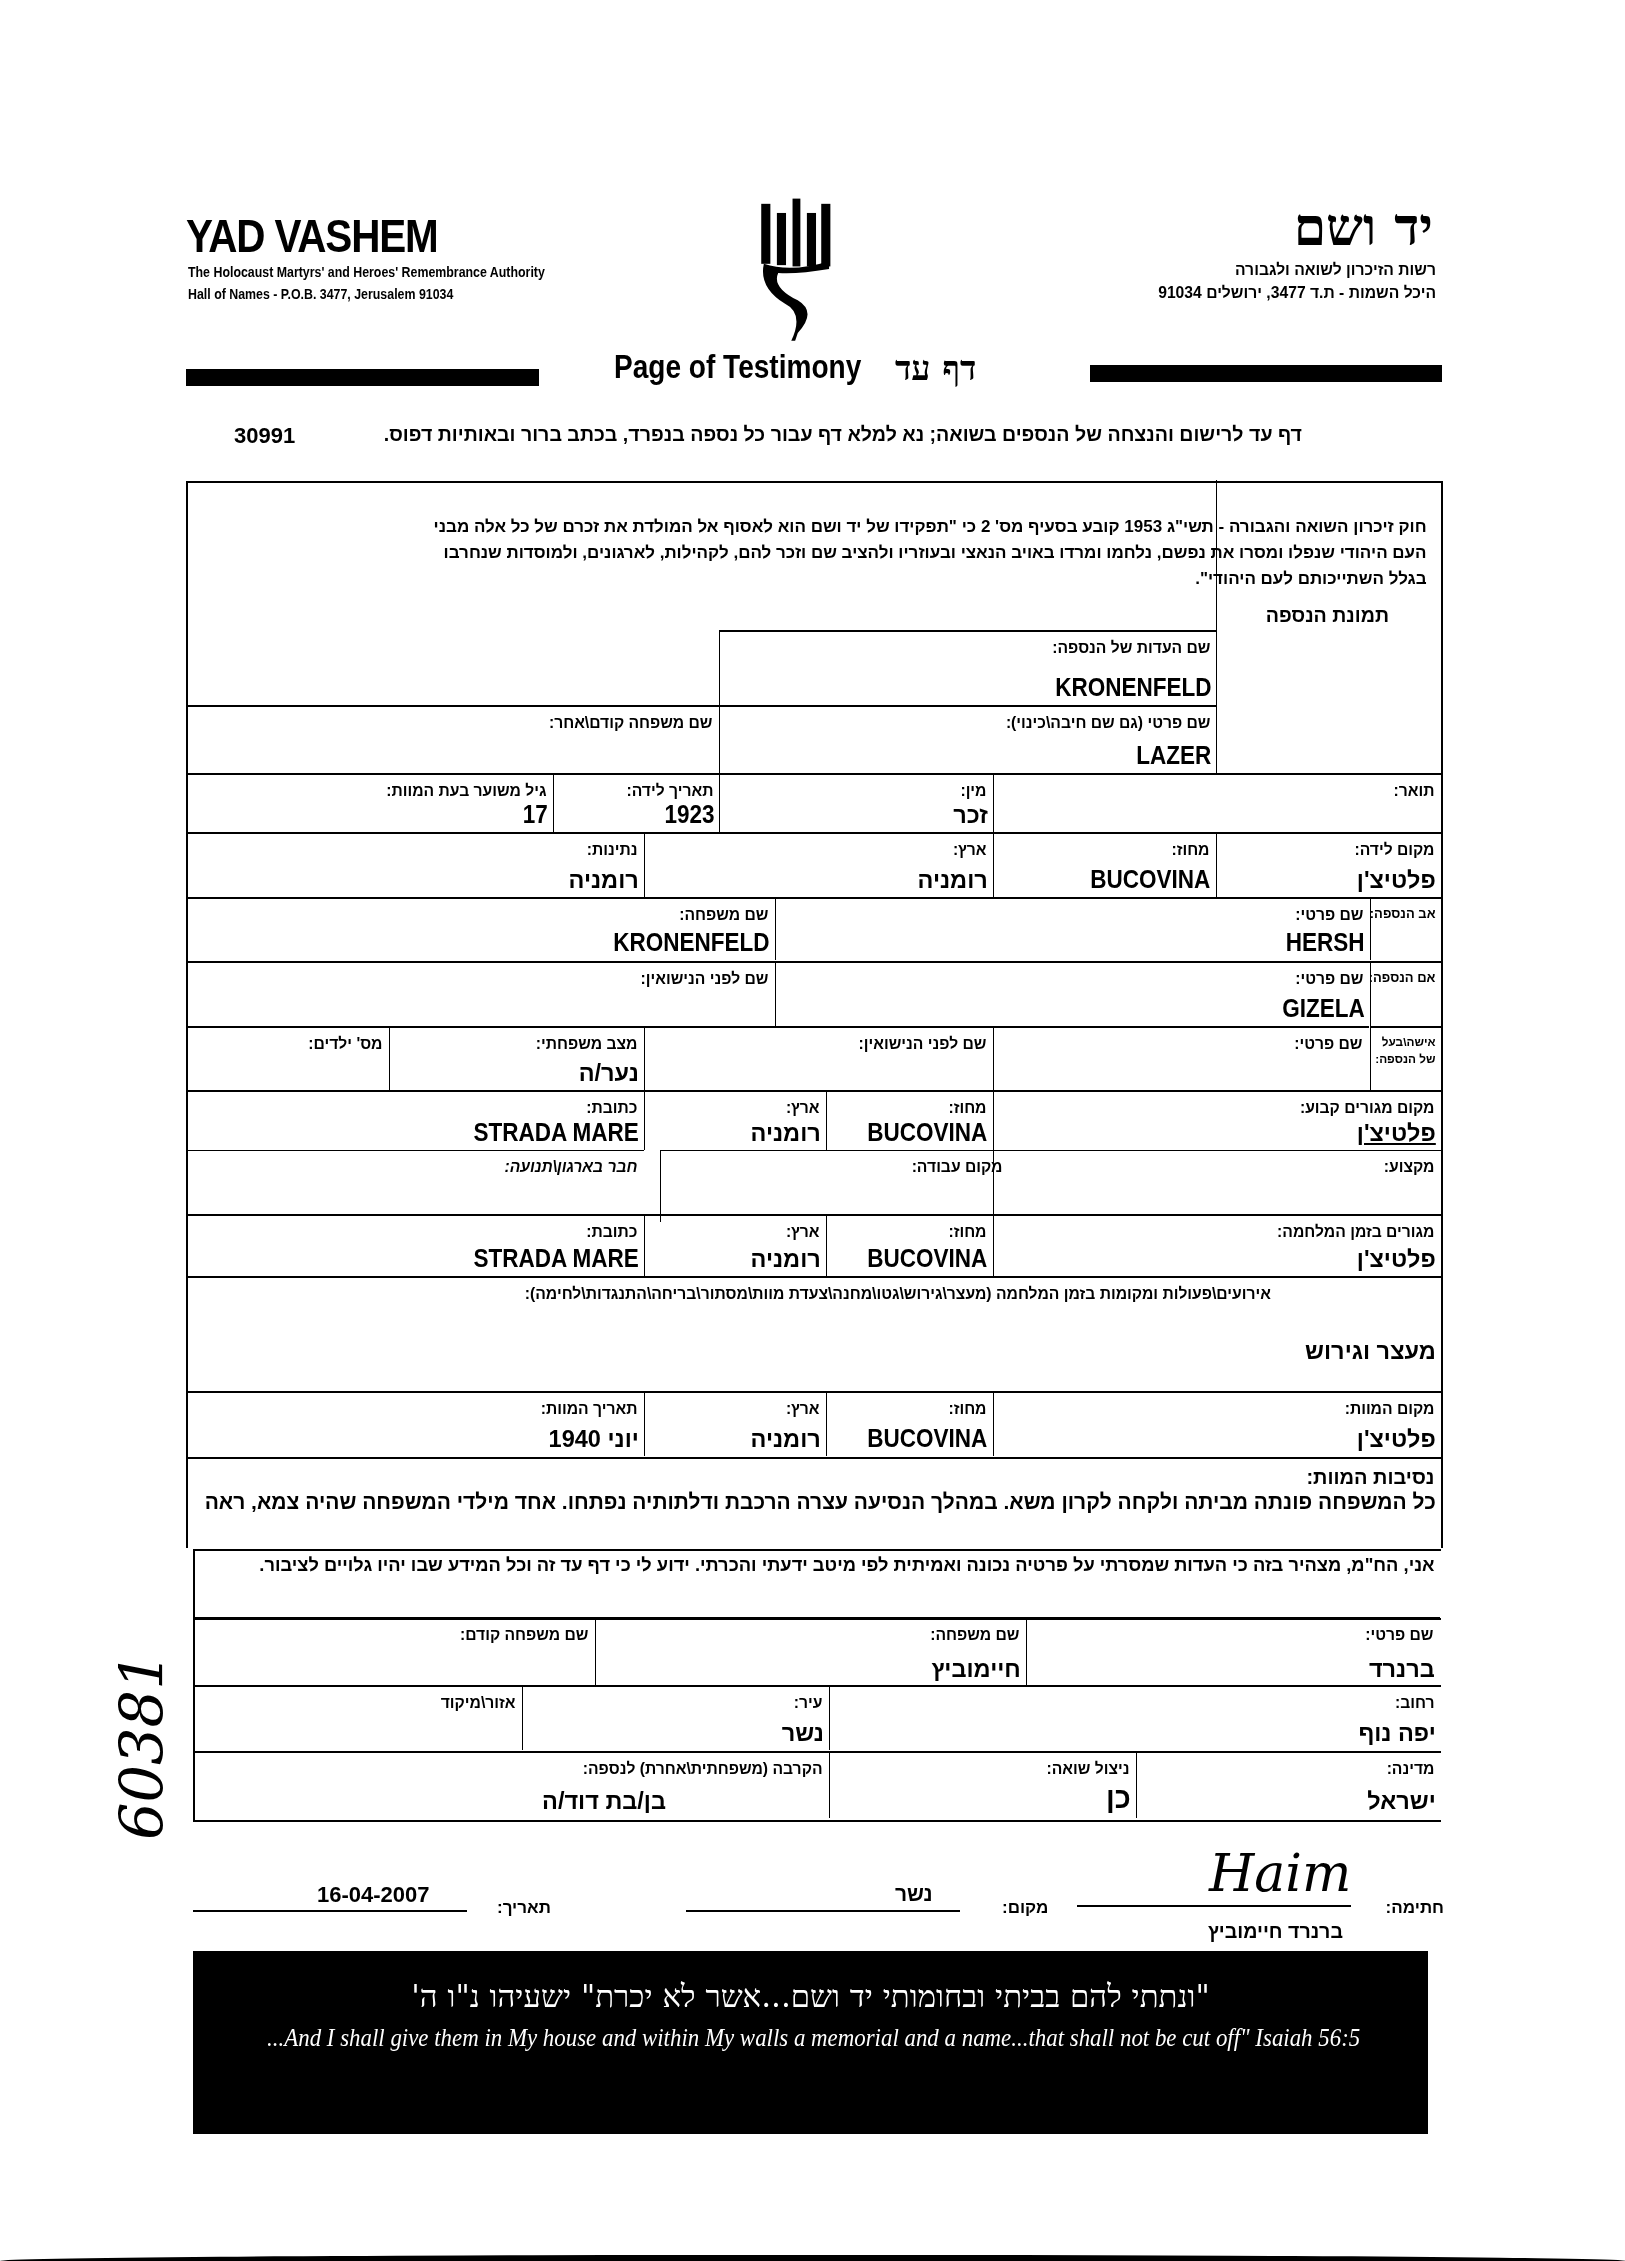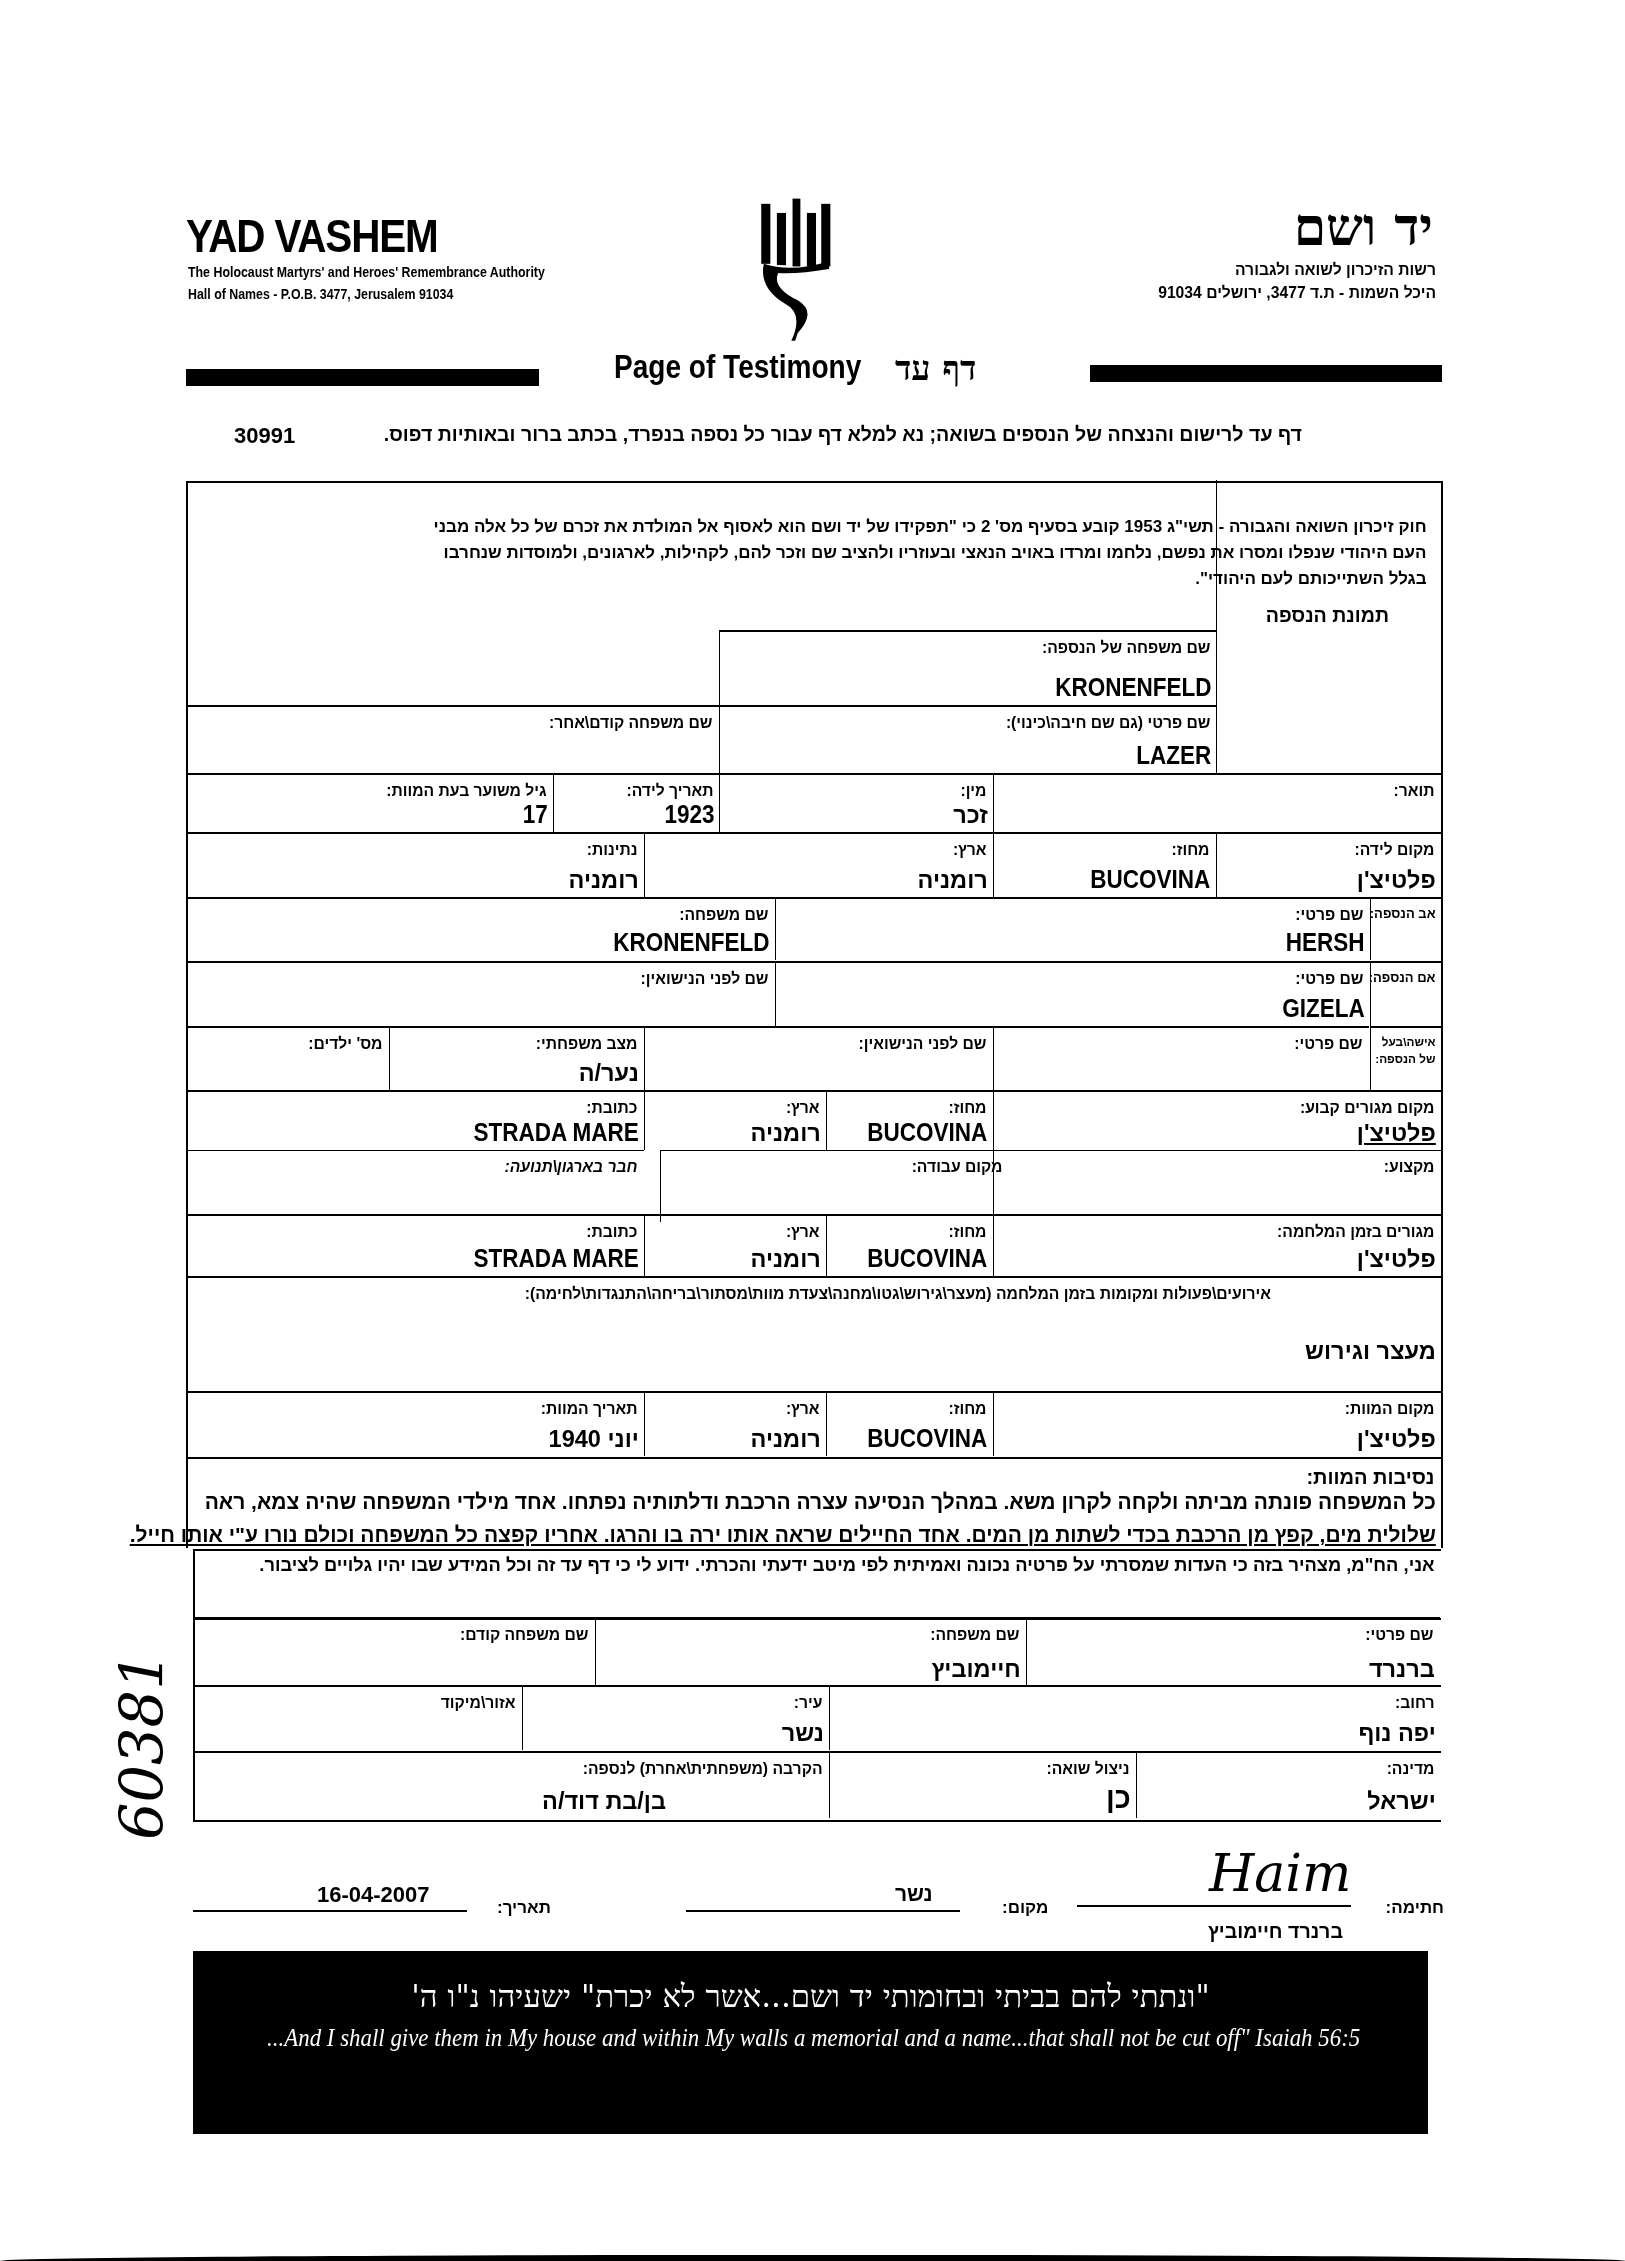--- a/index.html
+++ b/index.html
@@ -64,21 +64,21 @@
 <div class="abs formno">30991</div>
 
 <div class="abs form" style="height:1065px;">
 
   <div class="cell" style="left:1028px; top:-2.6px; width:225px; height:293px; border-top:none;">
     <div class="photo-lbl">תמונת הנספה</div>
   </div>
   <div class="law">חוק זיכרון השואה והגבורה - תשי"ג 1953 קובע בסעיף מס' 2 כי "תפקידו של יד ושם הוא לאסוף אל המולדת את זכרם של כל אלה מבני העם היהודי שנפלו ומסרו את נפשם, נלחמו ומרדו באויב הנאצי ובעוזריו ולהציב שם וזכר להם, לקהילות, לארגונים, ולמוסדות שנחרבו בגלל השתייכותם לעם היהודי".</div>
 
   <div class="cell" style="left:531px; top:147px; width:498px; height:75px;">
-    <span class="lbl">שם משפחה של הנספה:</span>
+    <span class="lbl">שם העדות של הנספה:</span>
     <span class="val">KRONENFELD</span>
   </div>
 
   <div class="cell" style="left:531px; top:222px; width:498px; height:68px;">
     <span class="lbl">שם פרטי (גם שם חיבה\כינוי):</span>
     <span class="val">LAZER</span>
   </div>
   <div class="cell" style="left:0; top:222px; width:531px; height:68px; border-left:none;">
     <span class="lbl">שם משפחה קודם\אחר:</span>
   </div>
@@ -219,21 +219,20 @@
     <span class="val-heb">רומניה</span>
   </div>
   <div class="cell" style="left:0; top:908px; width:456px; height:65px; border-left:none;">
     <span class="lbl">תאריך המוות:</span>
     <span class="val-heb">יוני 1940</span>
   </div>
 
   <div class="cell" style="left:0; top:974px; width:1253px; height:91px; border-left:none;">
     <span class="lbl" style="font-size:20px">נסיבות המוות:</span>
     <div class="circ abs" style="right:5.2px; top:26px; white-space:nowrap;">כל המשפחה פונתה מביתה ולקחה לקרון משא. במהלך הנסיעה עצרה הרכבת ודלתותיה נפתחו. אחד מילדי המשפחה שהיה צמא, ראה</div>
-    <div class="circ abs" style="right:5.2px; top:59px; white-space:nowrap; text-decoration:underline;">שלולית מים, קפץ מן הרכבת בכדי לשתות מן המים. אחד החיילים שראה אותו ירה בו והרגו. אחריו קפצה כל המשפחה וכולם נורו ע"י אותו חייל.</div>
   </div>
 </div>
 
 <div class="abs" style="left:193px; top:1549px; width:1246px; height:72px; border-left:2.6px solid #000; border-top:2.6px solid #000;">
   <div class="decl abs" style="right:6.5px; top:2.6px;">אני, הח"מ, מצהיר בזה כי העדות שמסרתי על פרטיה נכונה ואמיתית לפי מיטב ידעתי והכרתי. ידוע לי כי דף עד זה וכל המידע שבו יהיו גלויים לציבור.</div>
 </div>
 
 <div class="abs" style="left:193px; top:1618px; width:1246px; height:200px; border:2.6px solid #000; border-right:none;">
 
   <div class="cell" style="left:831px; top:-2.6px; width:414px; height:68px;">

